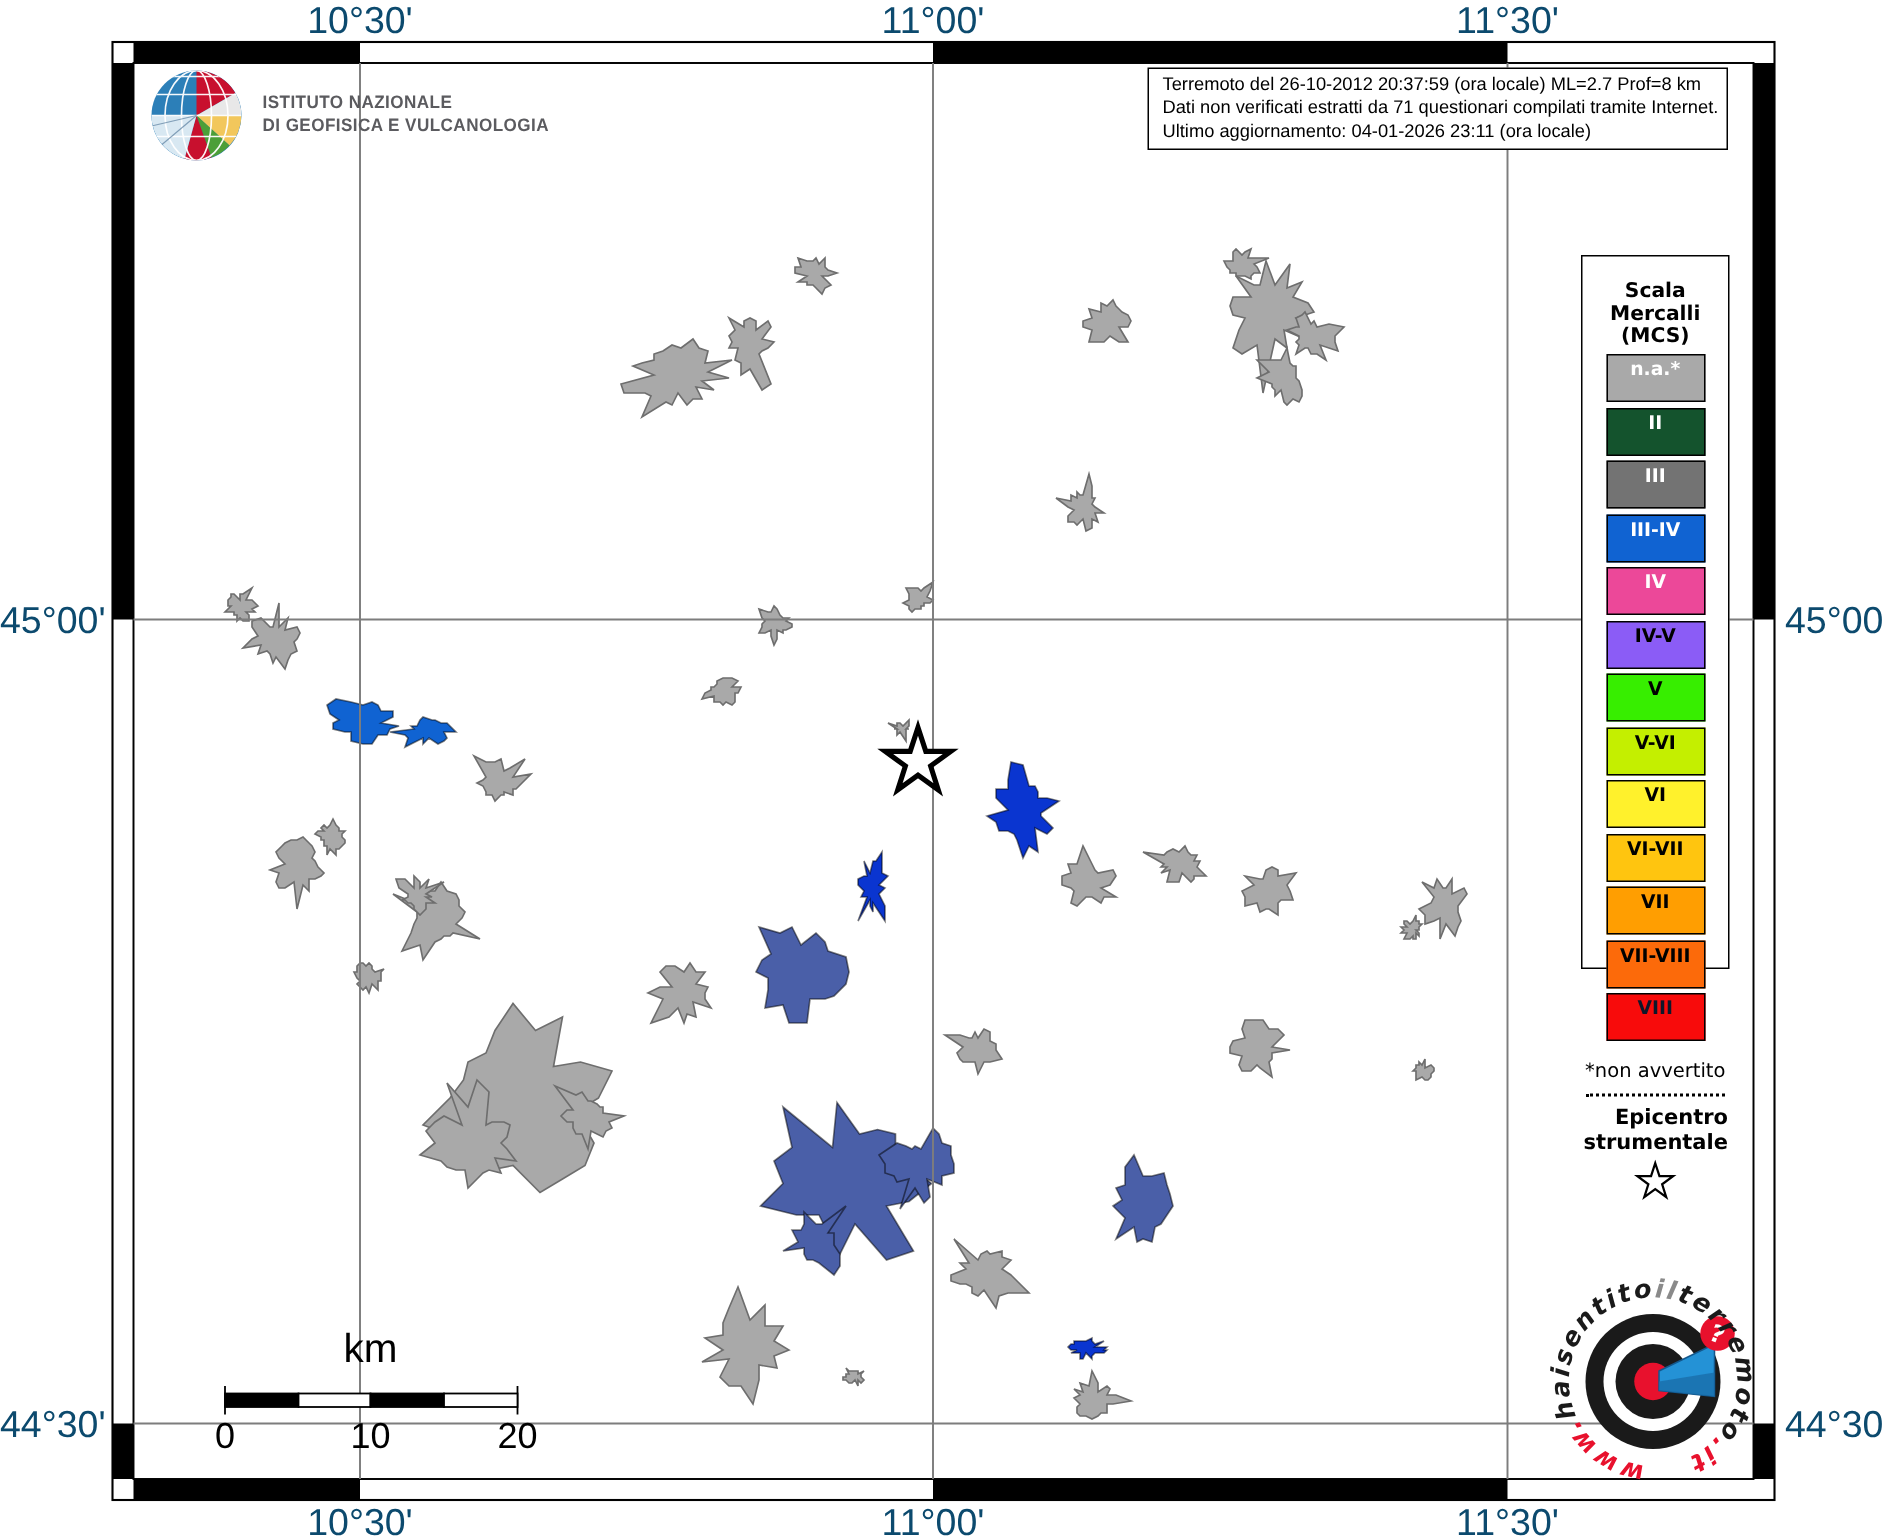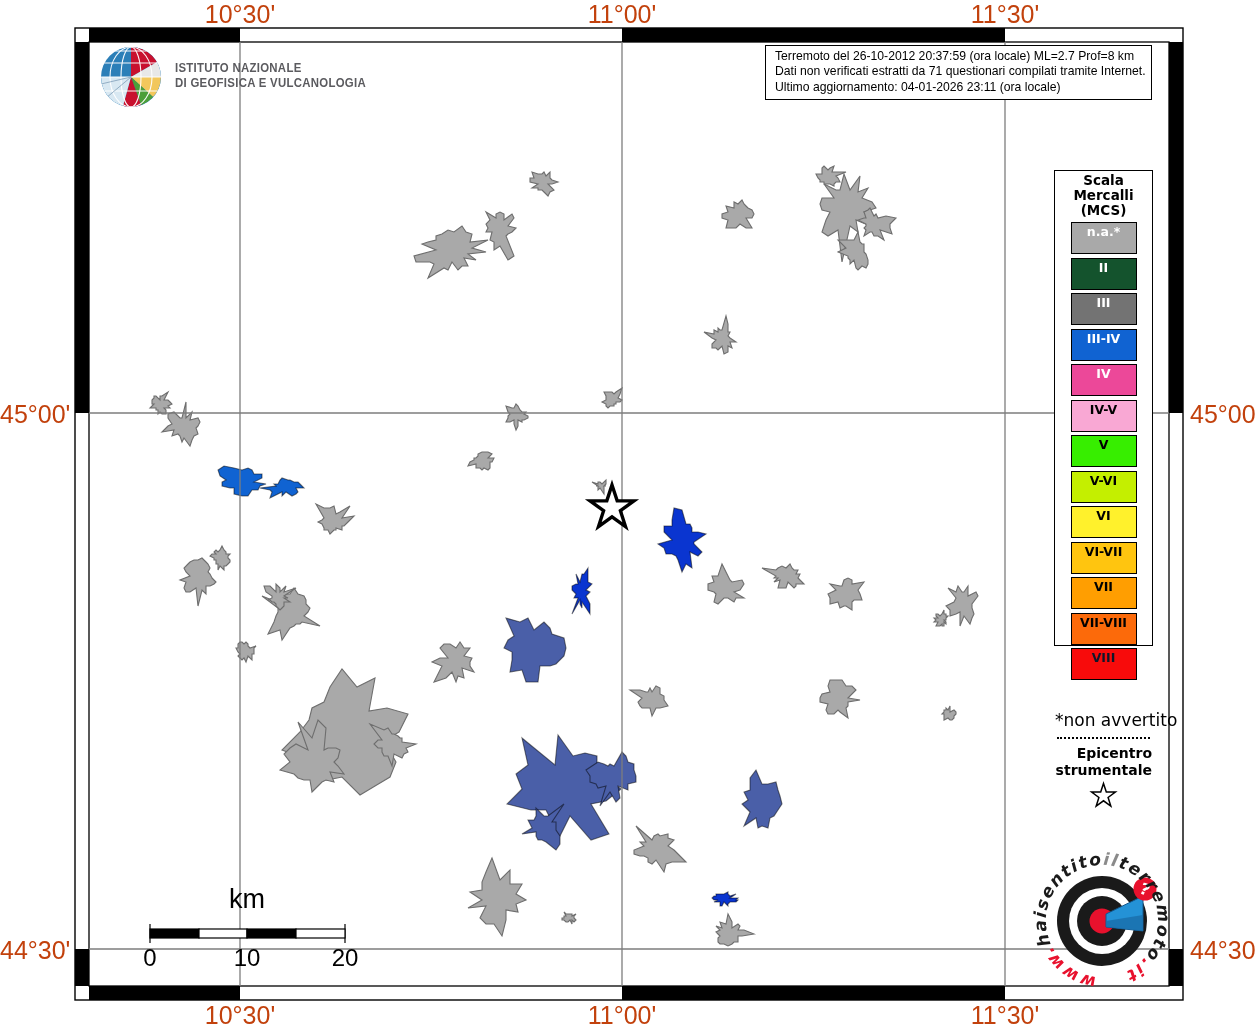--- a/index.html
+++ b/index.html
@@ -1,39 +1,39 @@
 <!DOCTYPE html>
 <html><head>
 <meta charset="utf-8">
 <style>
   html,body{margin:0;padding:0;background:#ffffff;}
   body{width:1256px;height:1024px;position:relative;font-family:"Liberation Sans",sans-serif;color:#000;}
   #stage{position:absolute;left:0;top:0;width:1256px;height:1024px;overflow:hidden;}
   #map-svg{position:absolute;left:0;top:0;}
 
-  .axis-label{position:absolute;font-size:25px;color:#c2410c;white-space:nowrap;}
+  .axis-label{position:absolute;font-size:25px;color:#0c4a6e;white-space:nowrap;}
   .ax-top{top:0px;width:120px;text-align:center;}
   .ax-bottom{top:1001px;width:120px;text-align:center;}
   .ax-left{left:0px;width:68px;text-align:right;height:26px;}
   .ax-right{left:1190px;width:80px;text-align:left;height:26px;}
 
   #info-box{position:absolute;left:765px;top:45px;background:#fff;border:1.4px solid #000;
     padding:3px 5px 4px 9px;font-size:12.2px;line-height:15.3px;white-space:nowrap;width:max-content;}
 
   #ingv-text{position:absolute;left:175px;top:61px;font-size:12px;font-weight:bold;color:#5b5b5f;
     line-height:14.5px;letter-spacing:.3px;transform:scaleX(.95);transform-origin:left top;white-space:nowrap;}
 
   #legend{position:absolute;left:1054px;top:170px;width:99px;height:476px;background:#fff;
     border:1.3px solid #000;font-family:"DejaVu Sans",sans-serif;box-sizing:border-box;}
   .lg-title{font-weight:bold;font-size:13.5px;line-height:15px;text-align:center;}
-  .lg-title-wrap{margin-top:2px;}
+  .lg-title-wrap{margin-top:16px;}
   .lg-swatches{margin-top:4px;}
   .lg-swatch{width:66px;height:32px;margin:3.5px auto 0 auto;border:1px solid #000;box-sizing:border-box;
     font-size:12.5px;font-weight:bold;text-align:center;line-height:18px;}
-  .lg-foot{font-size:17px;text-align:center;margin-top:30px;white-space:nowrap;}
+  .lg-foot{font-size:13px;text-align:center;margin-top:13px;white-space:nowrap;}
   .lg-sep{border-top:2px dotted #000;margin:7px 2px 6px 2px;height:0;}
   .lg-epi{font-weight:bold;font-size:14px;line-height:16.5px;text-align:right;}
   #legend-star-svg{display:block;margin:3px auto 0 auto;}
 
   .sb-label{position:absolute;font-size:24px;width:90px;text-align:center;top:944px;}
   #sb-km{position:absolute;left:210px;top:884px;width:74px;text-align:center;font-size:27px;}
 </style>
 </head>
 <body>
 
@@ -203,21 +203,21 @@
       <div class="lg-title">Scala</div>
       <div class="lg-title">Mercalli</div>
       <div class="lg-title">(MCS)</div>
     </div>
     <div class="lg-swatches" id="legend-items">
         <div class="lg-swatch" style="background: rgb(169, 169, 169); color: rgb(255, 255, 255);">n.a.*</div>
         <div class="lg-swatch" style="background: #14532d; color: rgb(255, 255, 255);">II</div>
         <div class="lg-swatch" style="background: #737373; color: rgb(255, 255, 255);">III</div>
         <div class="lg-swatch" style="background: rgb(16, 99, 210); color: rgb(255, 255, 255);">III-IV</div>
         <div class="lg-swatch" style="background: #ec4899; color: rgb(255, 255, 255);">IV</div>
-        <div class="lg-swatch" style="background: #f9a8d4; color: rgb(0, 0, 0);">IV-V</div>
+        <div class="lg-swatch" style="background: #8b5cf6; color: rgb(0, 0, 0);">IV-V</div>
         <div class="lg-swatch" style="background: rgb(55, 238, 0); color: rgb(0, 0, 0);">V</div>
         <div class="lg-swatch" style="background: rgb(196, 239, 0); color: rgb(0, 0, 0);">V-VI</div>
         <div class="lg-swatch" style="background: rgb(255, 241, 44); color: rgb(0, 0, 0);">VI</div>
         <div class="lg-swatch" style="background: rgb(255, 197, 15); color: rgb(0, 0, 0);">VI-VII</div>
         <div class="lg-swatch" style="background: rgb(255, 158, 1); color: rgb(0, 0, 0);">VII</div>
         <div class="lg-swatch" style="background: rgb(252, 106, 10); color: rgb(0, 0, 0);">VII-VIII</div>
         <div class="lg-swatch" style="background: rgb(248, 11, 11); color: #0f172a;">VIII</div>
       </div>
     <div class="lg-foot">*non avvertito</div>
     <div class="lg-sep"></div>

